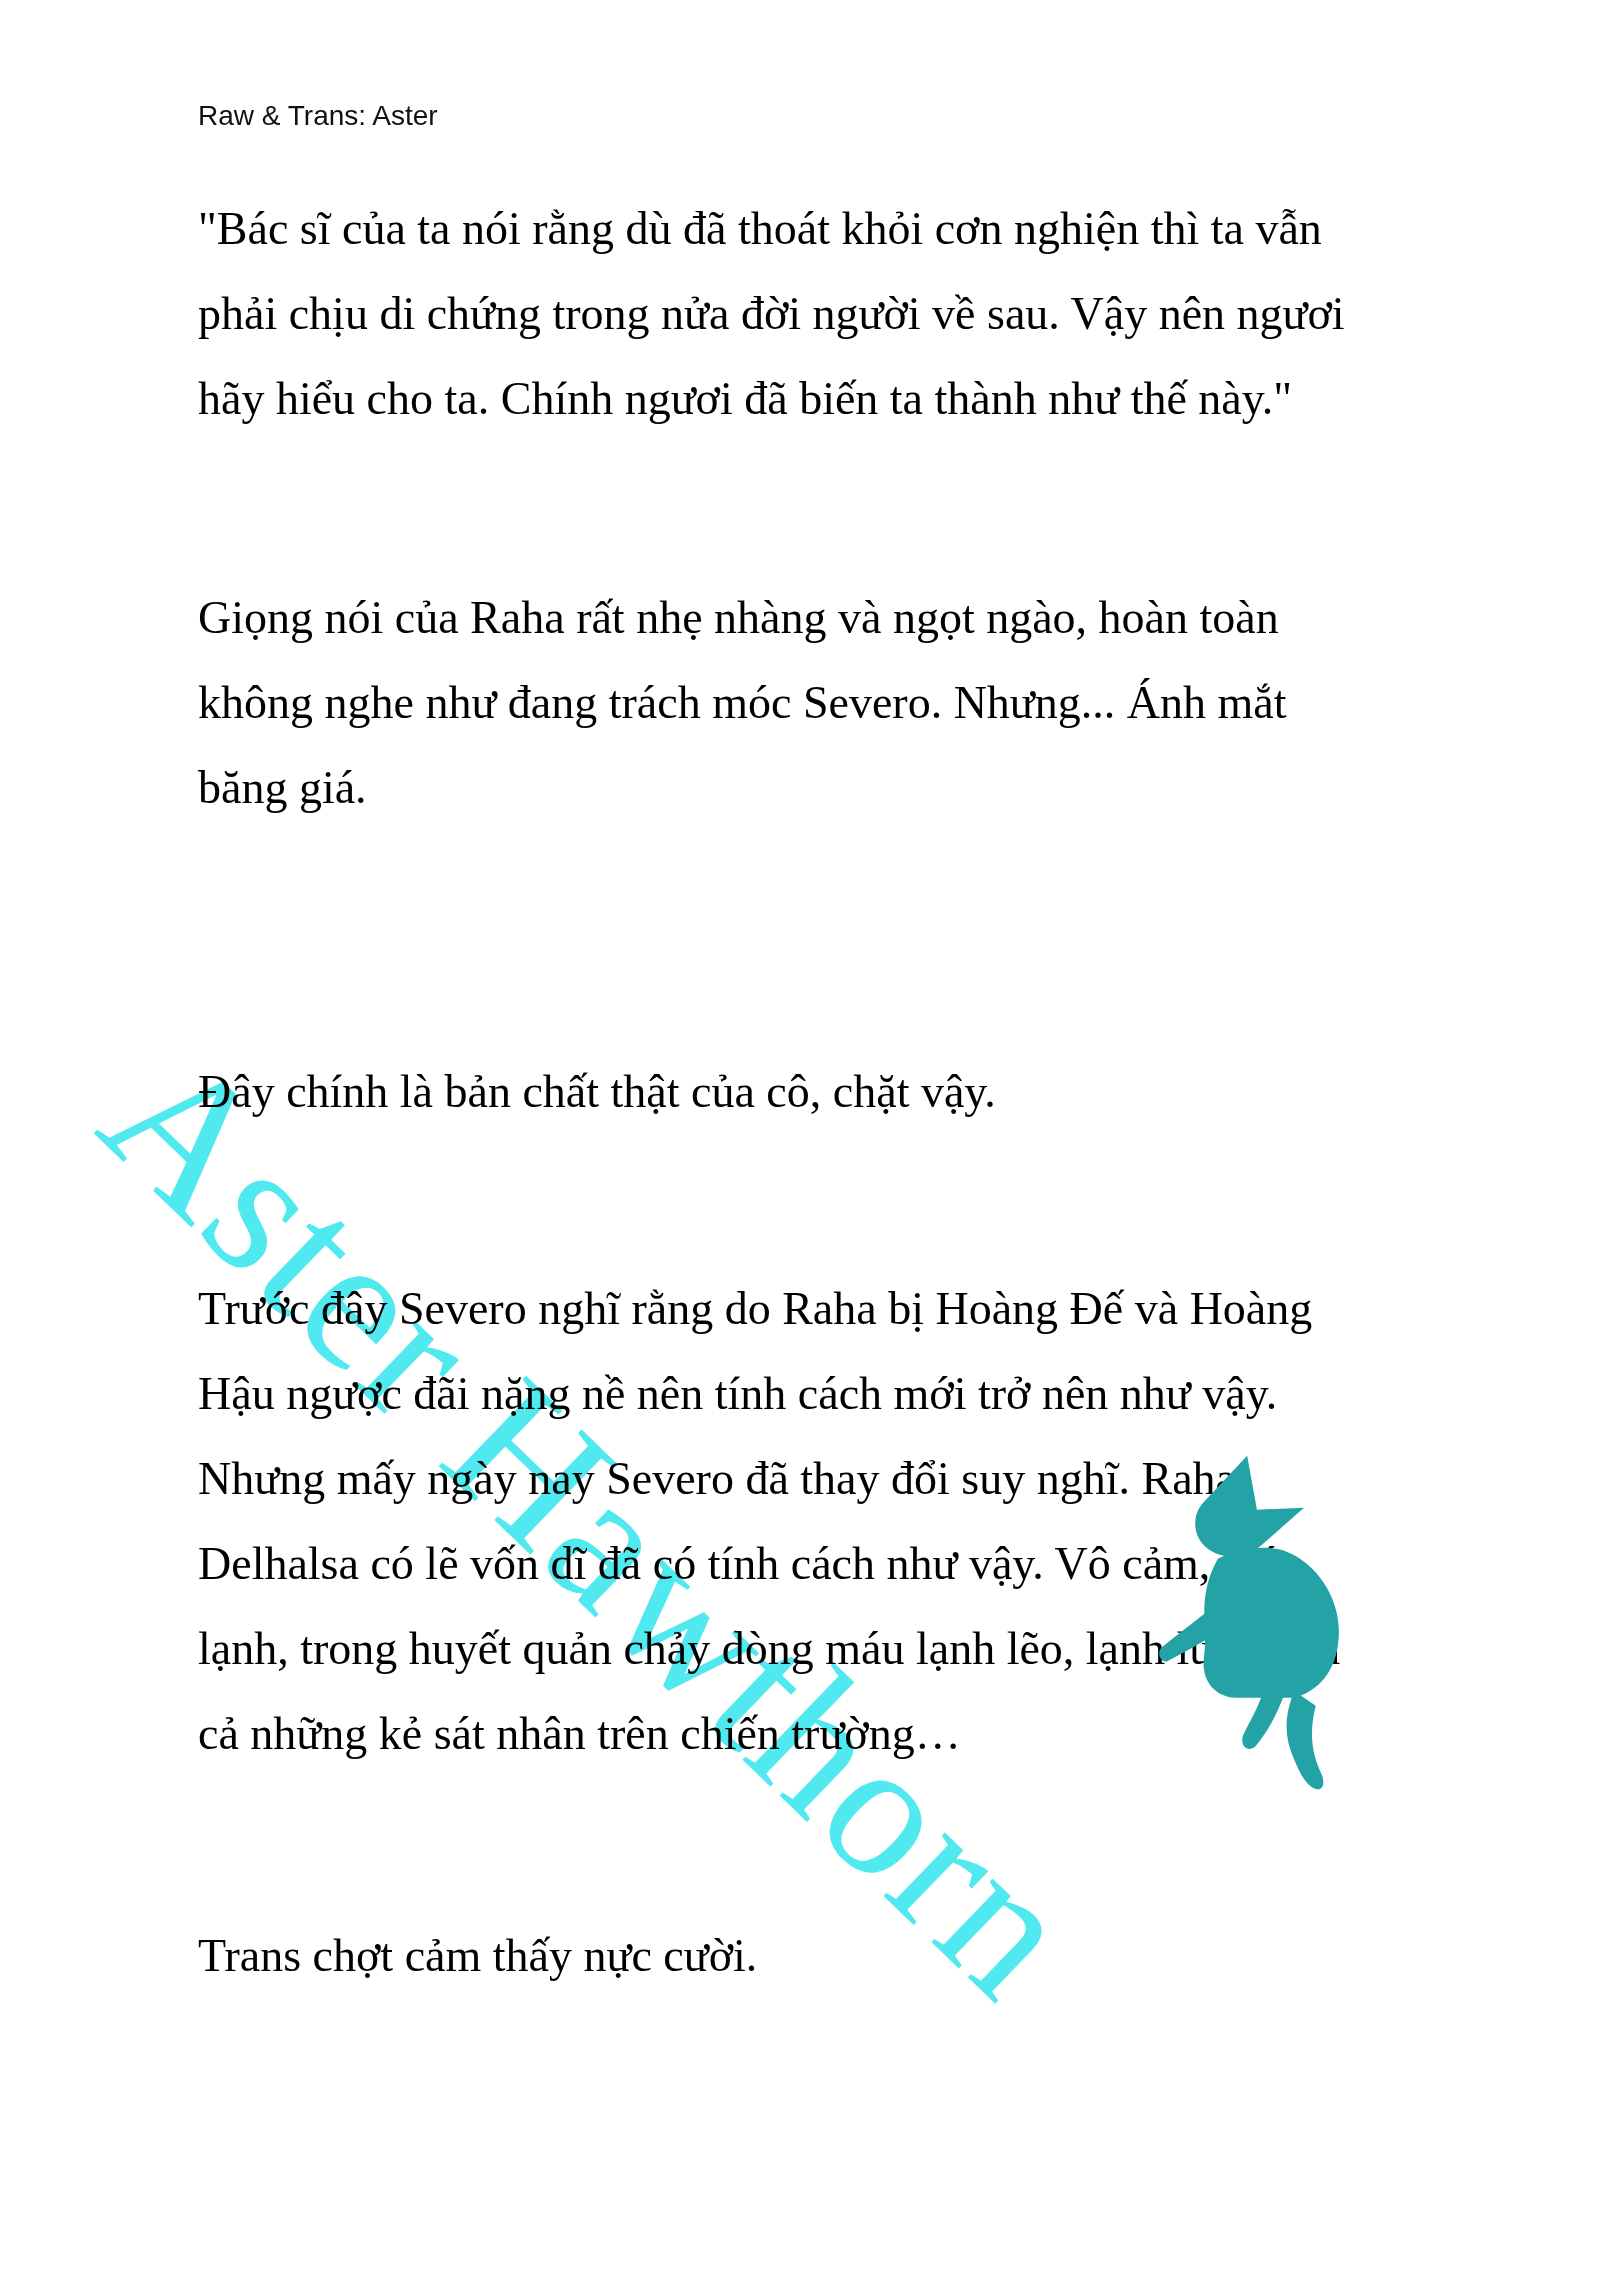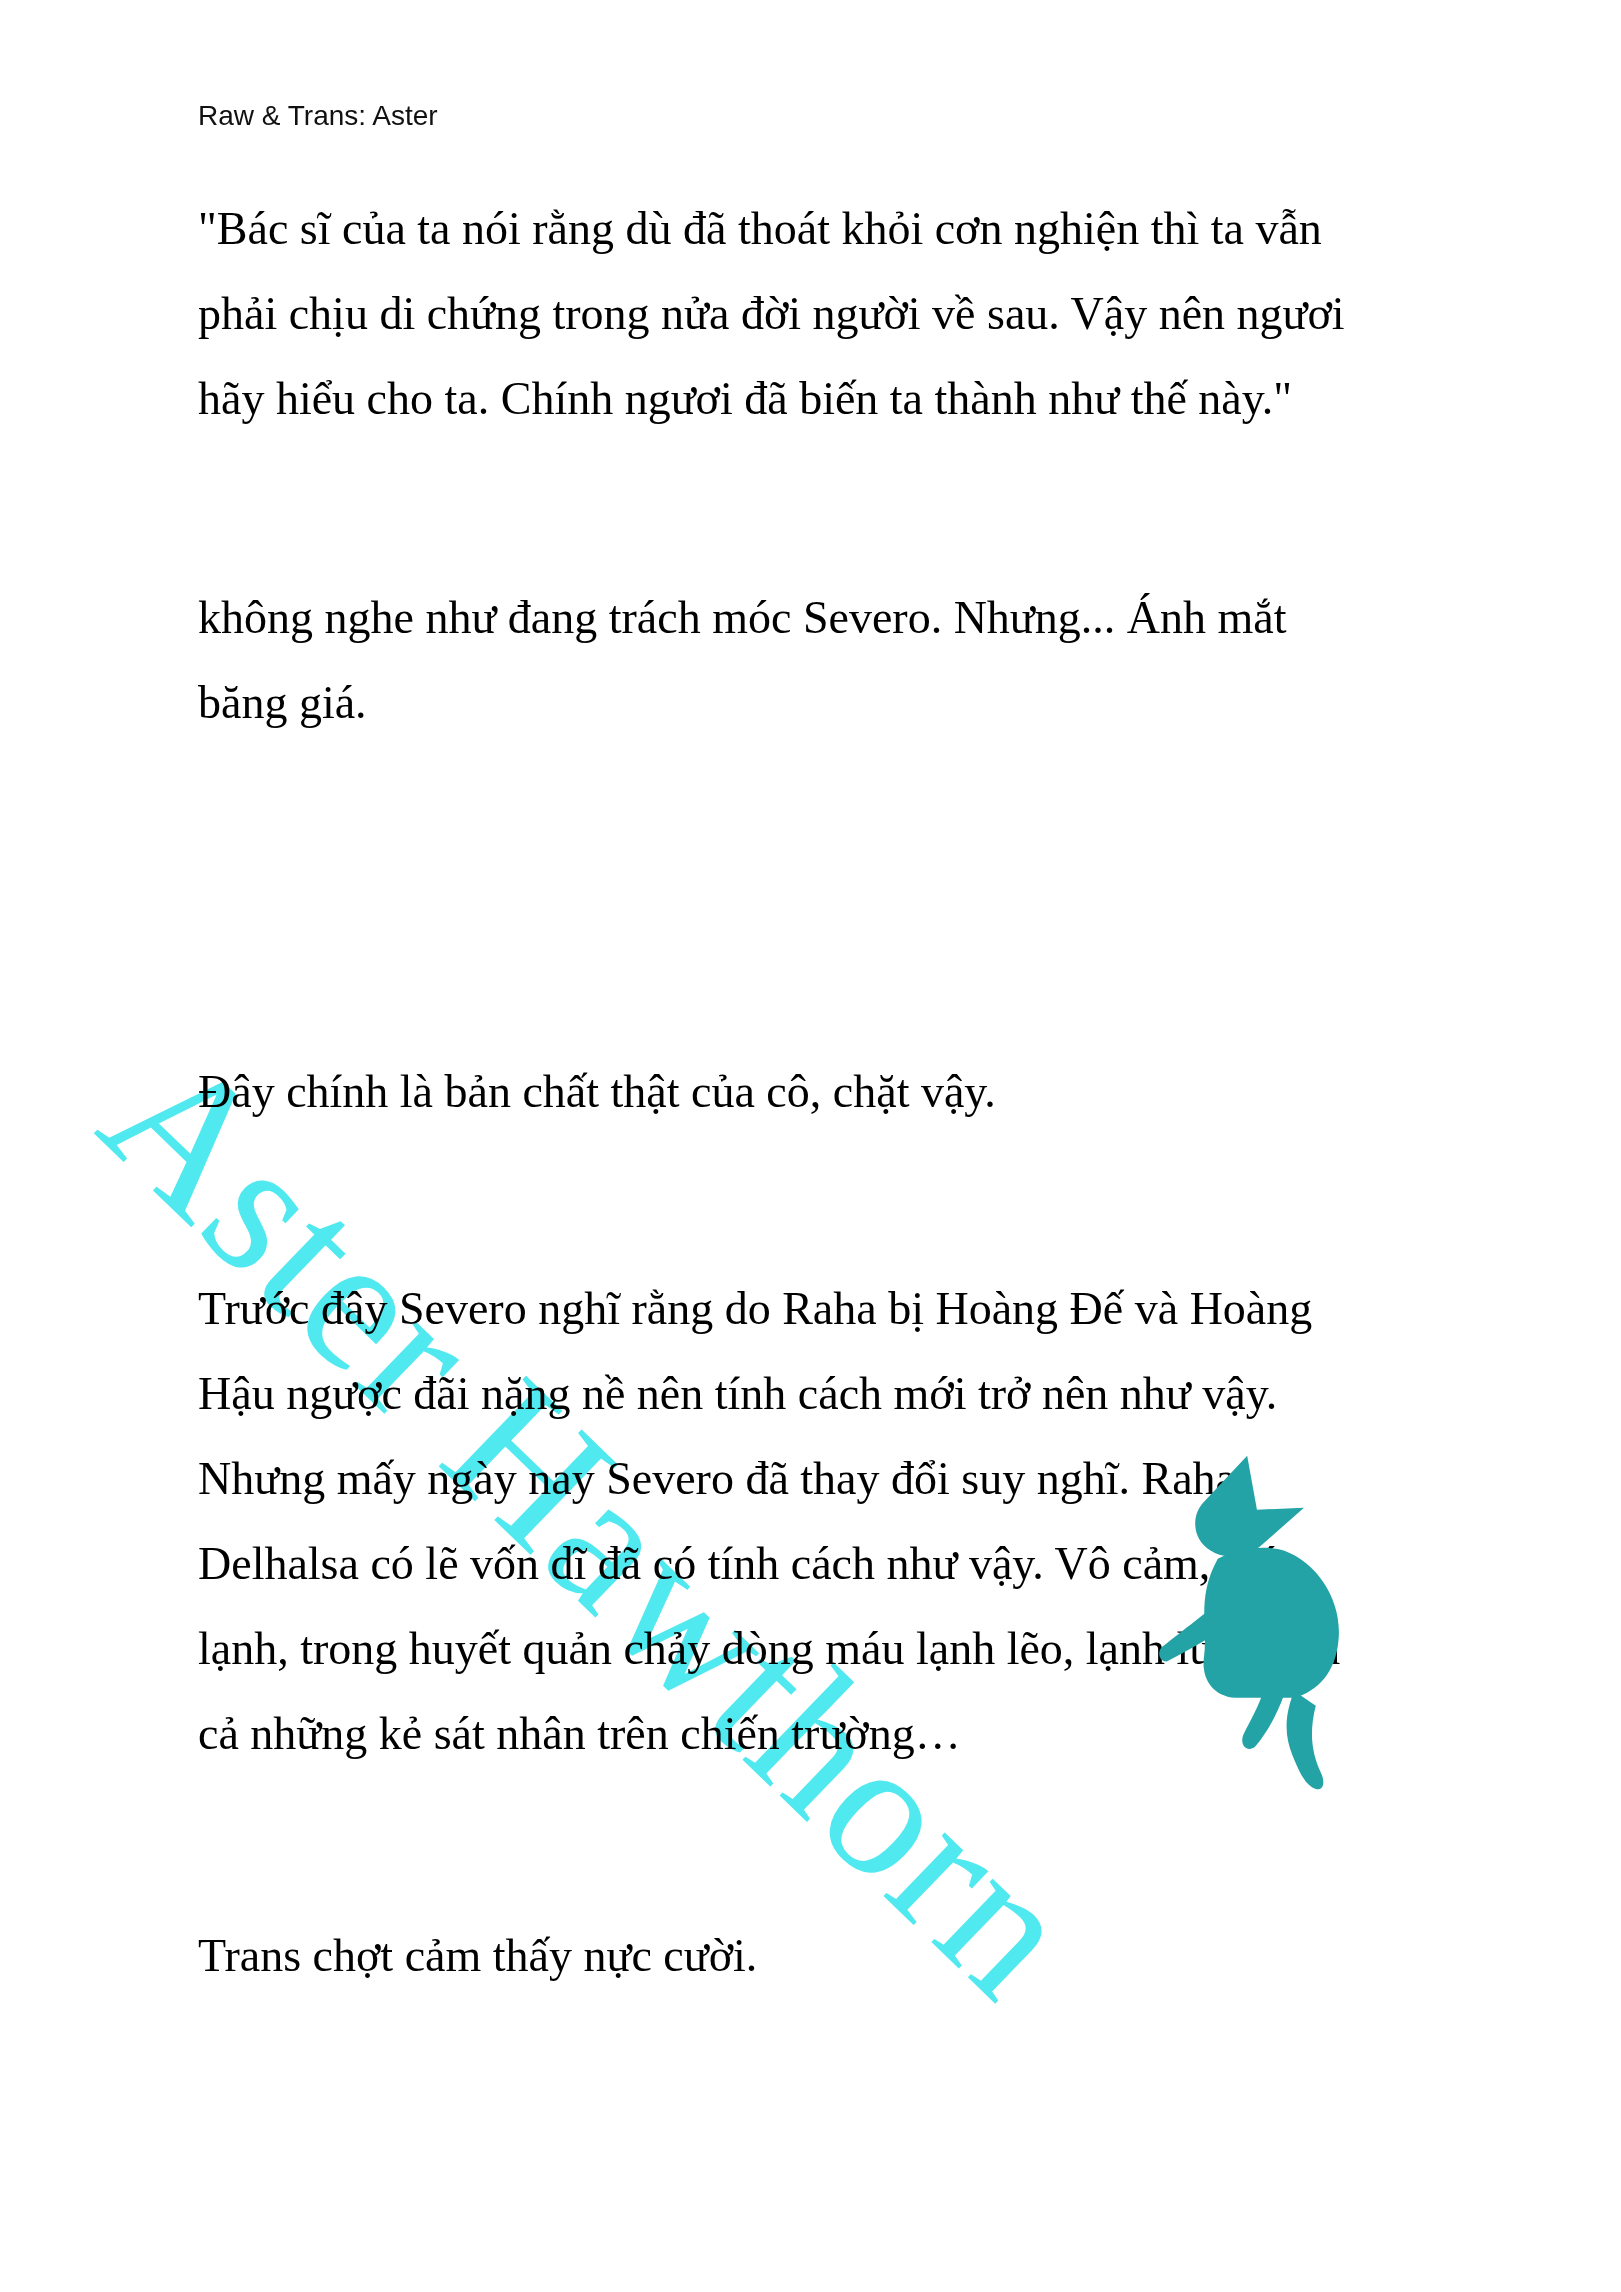--- a/index.html
+++ b/index.html
@@ -35,20 +35,21 @@
 
   <div class="watermark">Aster Hawthorn</div>
 
   <div class="para" style="top:186px;">
     <div class="line">"Bác sĩ của ta nói rằng dù đã thoát khỏi cơn nghiện thì ta vẫn</div>
     <div class="line">phải chịu di chứng trong nửa đời người về sau. Vậy nên ngươi</div>
     <div class="line">hãy hiểu cho ta. Chính ngươi đã biến ta thành như thế này."</div>
   </div>
 
   <div class="para" style="top:575px;">
+    <div class="line">Giọng nói của Raha rất nhẹ nhàng và ngọt ngào, hoàn toàn</div>
     <div class="line">không nghe như đang trách móc Severo. Nhưng... Ánh mắt</div>
     <div class="line">băng giá.</div>
   </div>
 
   <div class="para" style="top:1049px;">
     <div class="line">Đây chính là bản chất thật của cô, chặt vậy.</div>
   </div>
 
   <div class="para" style="top:1266px;">
     <div class="line">Trước đây Severo nghĩ rằng do Raha bị Hoàng Đế và Hoàng</div>

